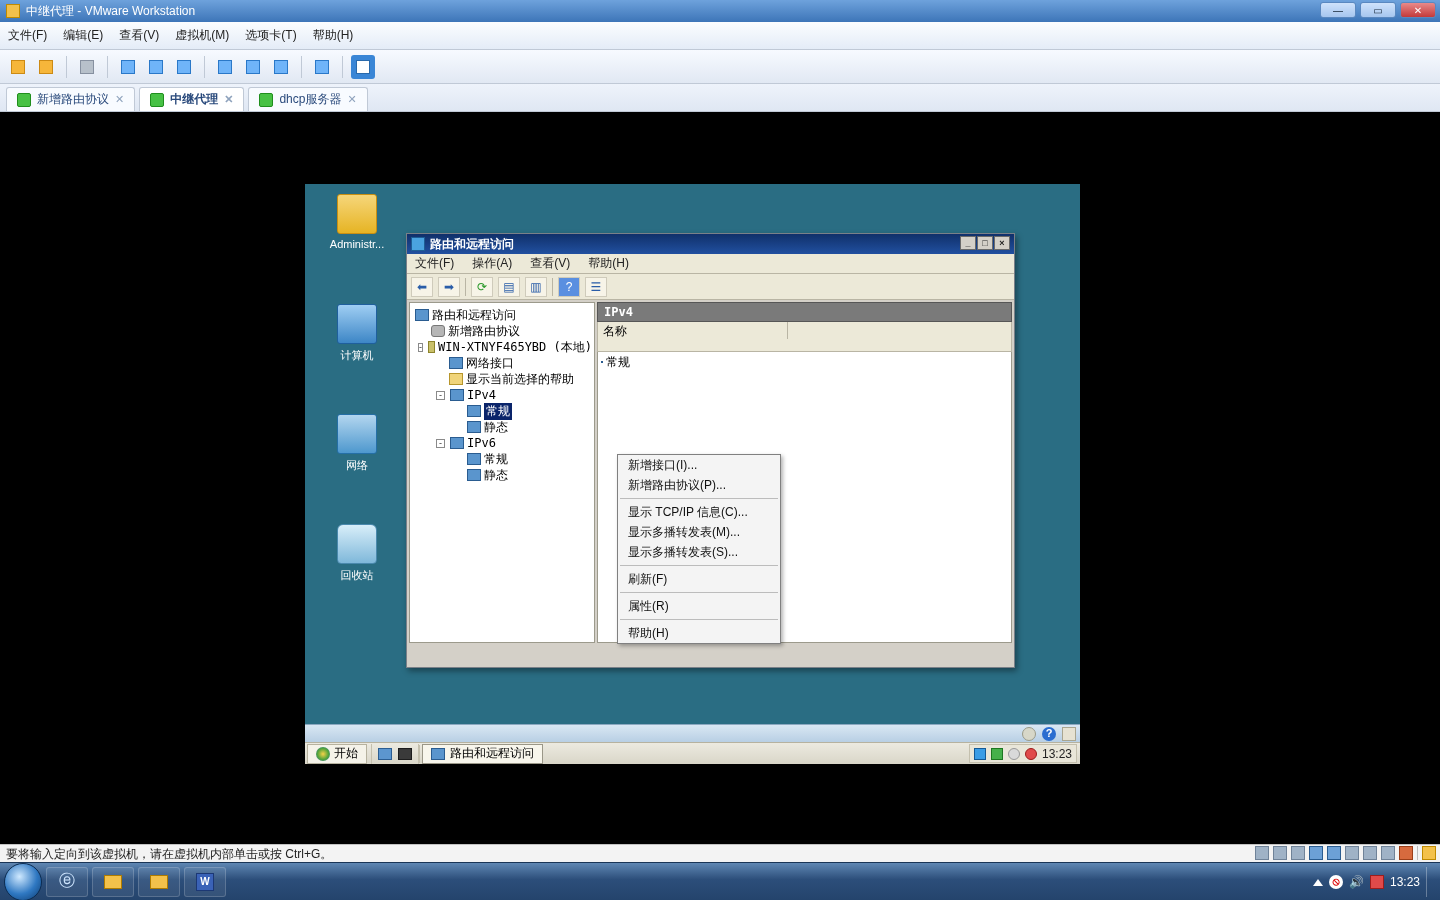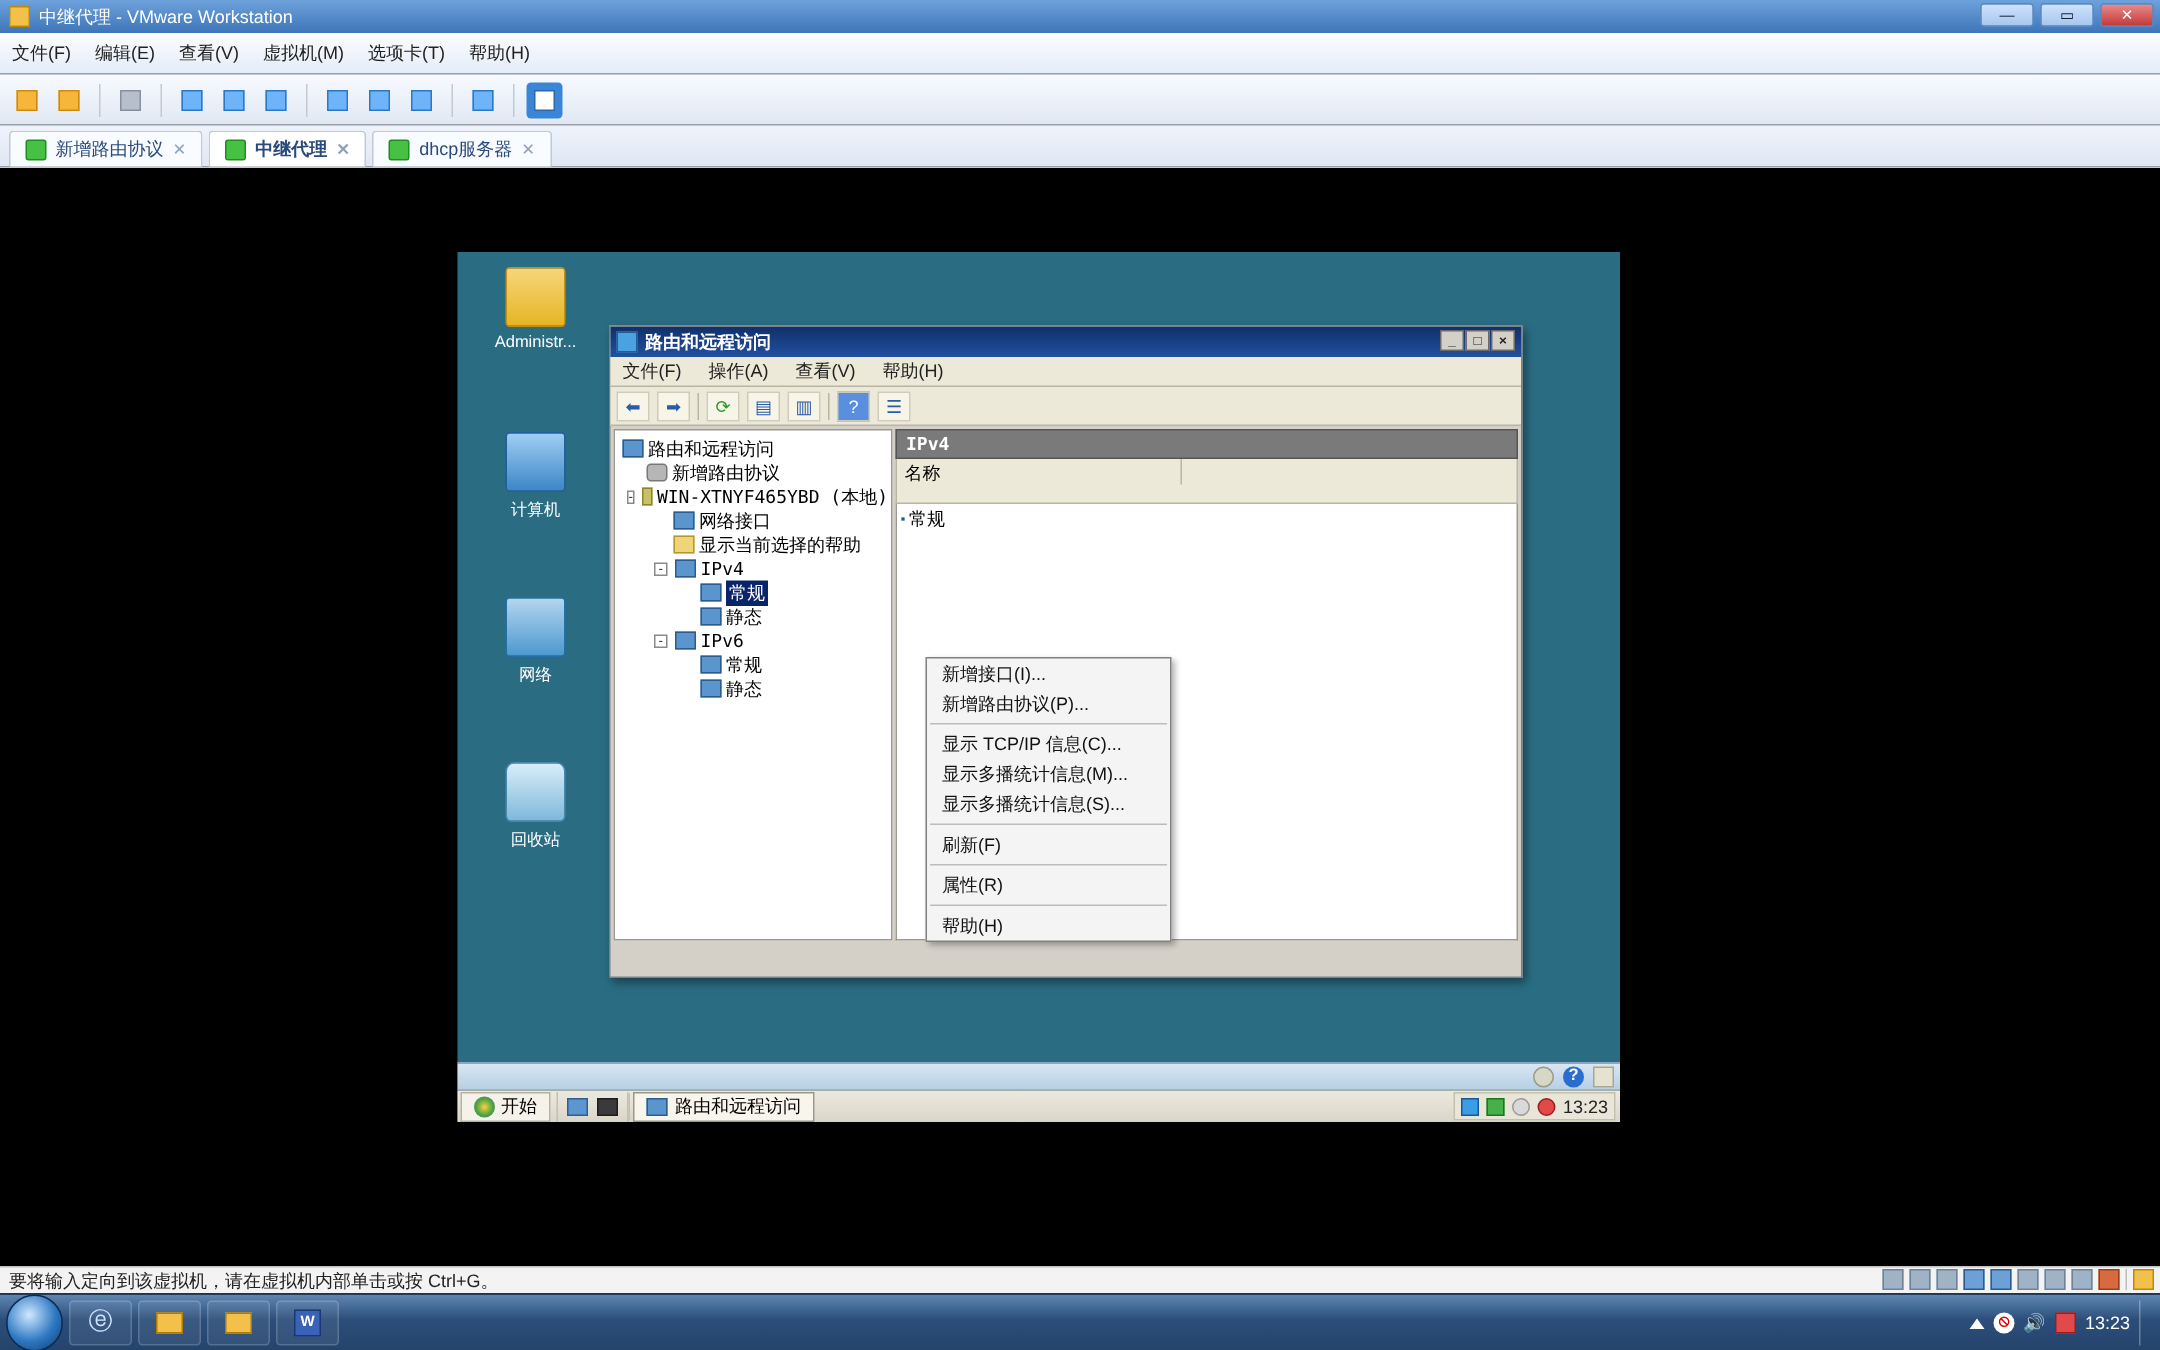--- a/index.html
+++ b/index.html
@@ -25,21 +25,21 @@
   .vm-tab { height:24px; padding:0 10px; background:#f8fbff; border:1px solid #c0c9d6; border-bottom:none; border-radius:3px 3px 0 0; display:flex; align-items:center; gap:6px; margin-right:4px; color:#2a4a7c; }
   .vm-tab.active { background:#fff; font-weight:bold; }
   .vm-tab .x { color:#8fa3bd; font-size:11px; }
   .vm-tab .dot { width:14px; height:14px; border-radius:2px; background:#47c144; border:1px solid #1f8e1d; }
   .vm-statusbar-low { position:absolute; left:0; right:0; bottom:38px; height:18px; background:#f3f3f3; border-top:1px solid #c2c2c2; font-size:12px; padding:1px 6px; color:#222; }
   .vm-statusbar-low .tray { position:absolute; right:4px; top:1px; display:flex; gap:4px; align-items:center; }
   .tray-ic { width:14px; height:14px; background:#9fb2c6; border:1px solid #6f8298; }
   .tray-ic.gold { background:#f3c14b; border-color:#c08a00; }
   
   .guest-area { position:absolute; top:112px; left:0; right:0; height:718px; background:#000; }
-  .guest-desktop { position:absolute; top:56px; left:305px; width:775px; height:580px; background:#2a6d83; }
+  .guest-desktop { position:absolute; top:72px; left:305px; width:775px; height:580px; background:#2a6d83; }
   
   .dicon { position:absolute; left:17px; width:70px; text-align:center; color:#fff; font-size:11px; }
   .dicon .img { width:40px; height:40px; margin:0 auto 4px; }
   .img-folder { background:linear-gradient(#f6d67a,#e6b424); border:1px solid #c98f12; border-radius:3px; }
   .img-pc     { background:linear-gradient(#9fcef3,#3d86c6); border:1px solid #1f5f9d; border-radius:3px; }
   .img-net    { background:linear-gradient(#b3d6ef,#4e98ce); border:1px solid #256fa6; border-radius:3px; position:relative; }
   .img-bin    { background:linear-gradient(#d8eef9,#7fb8da); border:1px solid #4a89ad; border-radius:6px 6px 4px 4px; }
   
   .rwin { position:absolute; left:101px; top:49px; width:609px; height:435px; background:#d4d0c8; border:1px solid #7a8088; box-shadow:2px 3px 6px rgba(0,0,0,.4); }
   .rwin-title { height:20px; background:linear-gradient(#10306a,#2150a0); color:#fff; display:flex; align-items:center; padding:0 4px; font-weight:bold; font-size:12px; }
@@ -282,22 +282,22 @@
           </div>
         </div>
       </div>
 
 
       <div class="ctxmenu" id="ctxmenu">
           <div class="item">新增接口(I)...</div>
           <div class="item">新增路由协议(P)...</div>
           <div class="sep"></div>
           <div class="item">显示 TCP/IP 信息(C)...</div>
-          <div class="item">显示多播统计信息(M)...</div>
-          <div class="item">显示多播统计信息(S)...</div>
+          <div class="item">显示多播转发表(M)...</div>
+          <div class="item">显示多播转发表(S)...</div>
           <div class="sep"></div>
           <div class="item">刷新(F)</div>
           <div class="sep"></div>
           <div class="item">属性(R)</div>
           <div class="sep"></div>
           <div class="item">帮助(H)</div>
         </div>
     </div>
 
     <div class="guest-band">

